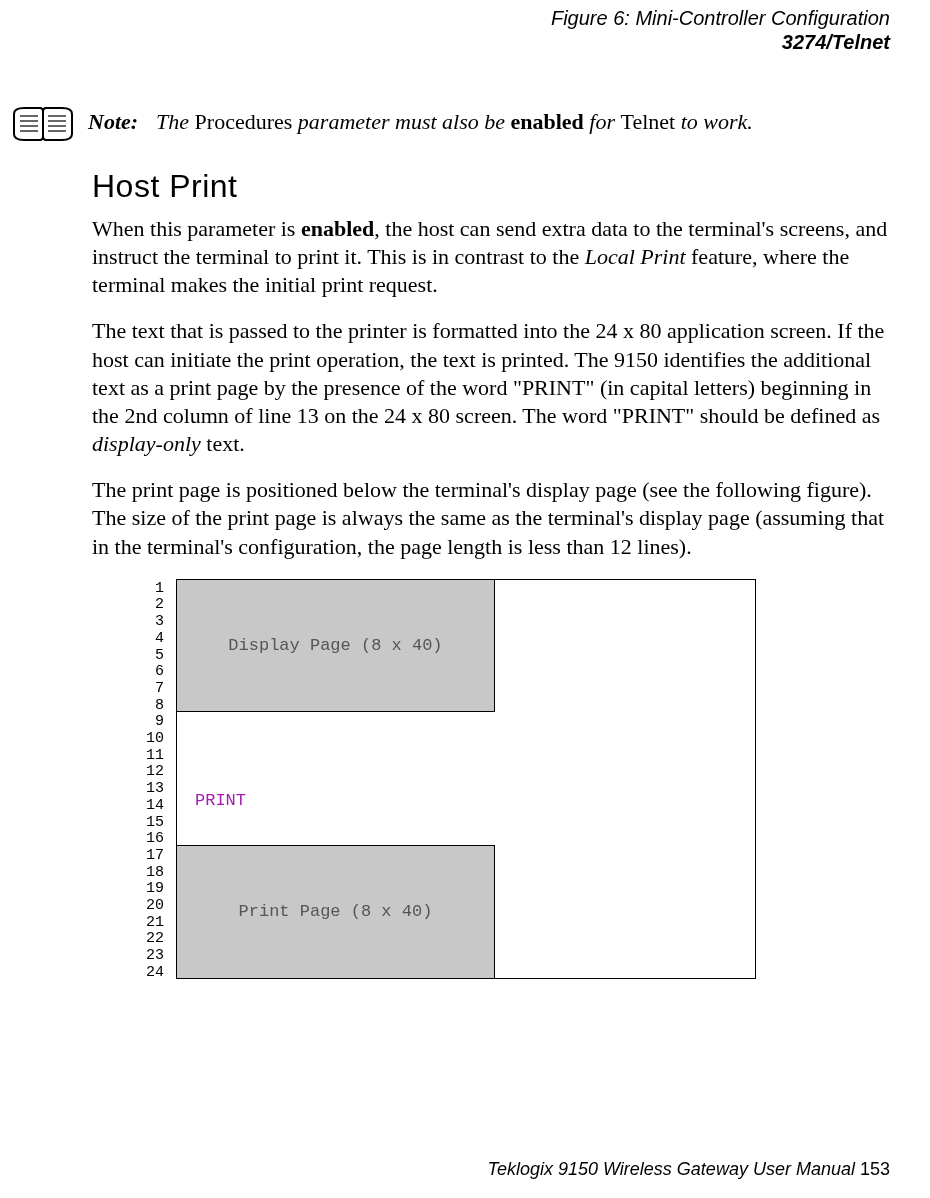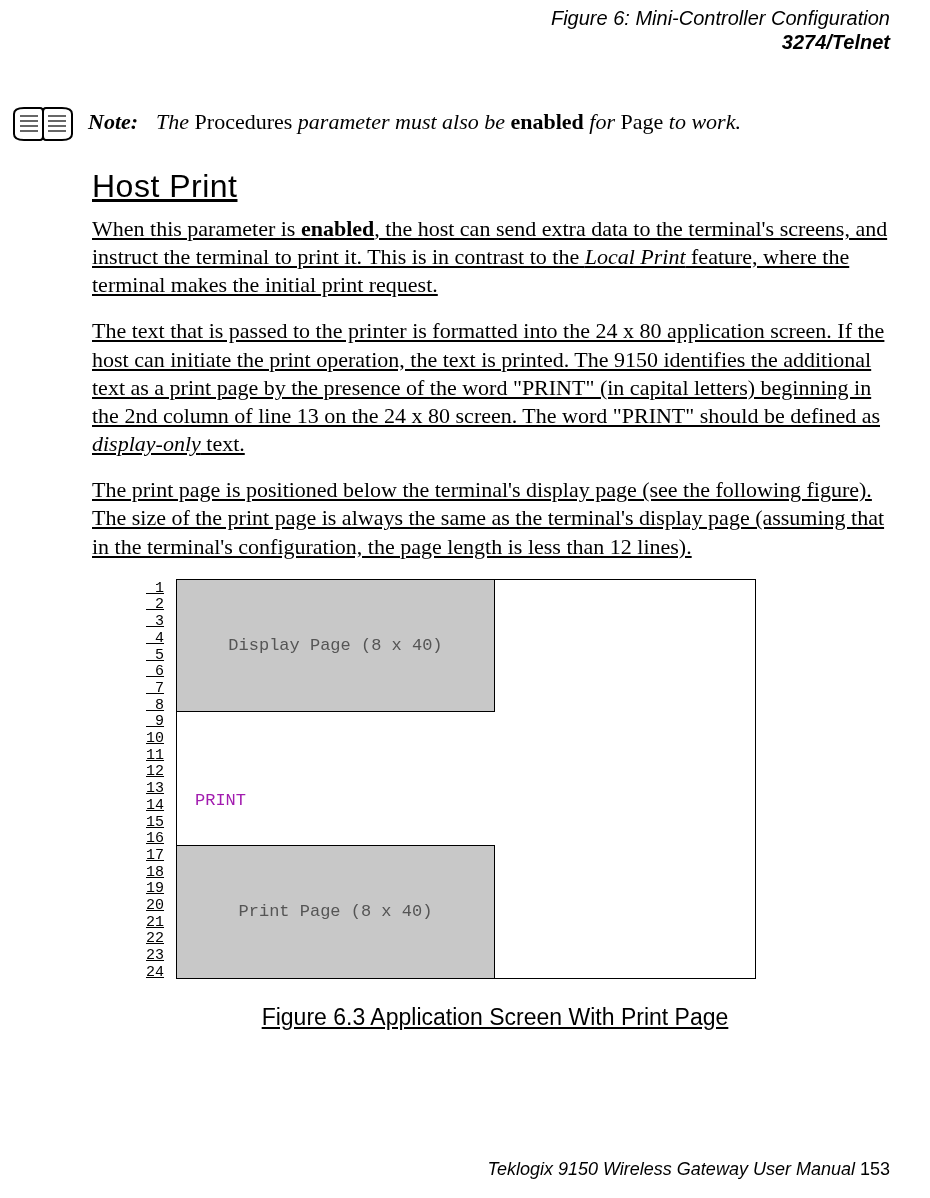--- a/index.html
+++ b/index.html
@@ -63,21 +63,20 @@
   }
   .bold { font-weight: bold; font-style: normal; }
   .em-normal { font-style: normal; text-align: center; }
 
   
   .body {
     position: absolute;
     top: 158px;
     left: 92px;
     right: 32px;
-    text-decoration: underline;
   }
   h2.section {
     font-family: Arial, Helvetica, sans-serif;
     font-weight: 300;
     font-size: 32px;
     margin: 10px 0 6px 0;
     letter-spacing: 0.5px;
   }
   p.para {
     font-size: 22px;
@@ -192,21 +191,21 @@
         <line x1="8" y1="17" x2="26" y2="17" stroke="#000" stroke-width="1.2"></line>
         <line x1="8" y1="22" x2="26" y2="22" stroke="#000" stroke-width="1.2"></line>
         <line x1="8" y1="27" x2="26" y2="27" stroke="#000" stroke-width="1.2"></line>
         <line x1="36" y1="12" x2="54" y2="12" stroke="#000" stroke-width="1.2"></line>
         <line x1="36" y1="17" x2="54" y2="17" stroke="#000" stroke-width="1.2"></line>
         <line x1="36" y1="22" x2="54" y2="22" stroke="#000" stroke-width="1.2"></line>
         <line x1="36" y1="27" x2="54" y2="27" stroke="#000" stroke-width="1.2"></line>
       </svg>
     </span>
     <span class="note-text">
-      <span class="note-label">Note:</span><span>The </span><span class="em-normal">Procedures</span><span> parameter must also be </span><span class="bold">enabled</span><span> for </span><span class="em-normal">Page</span><span> to work.</span>
+      <span class="note-label">Note:</span><span>The </span><span class="em-normal">Procedures</span><span> parameter must also be </span><span class="bold">enabled</span><span> for </span><span class="em-normal">Telnet</span><span> to work.</span>
     </span>
   </div>
 
   <div class="body">
     <h2 class="section">Host Print</h2>
 
     <p class="para">
       <span>When this parameter is </span><span class="b">enabled</span><span>, the host can send extra data to the terminal's screens, and instruct the terminal to print it. This is in contrast to the </span><span class="i">Local Print</span><span> feature, where the terminal makes the initial print request.</span>
     </p>
 
@@ -246,21 +245,20 @@
         <div class="screen-frame">
           <div class="display-page">
             <span>Display Page (8 x 40)</span>
           </div>
           <div class="print-word">PRINT</div>
           <div class="print-page">
             <span>Print Page (8 x 40)</span>
           </div>
         </div>
       </div>
-      <div class="fig-caption">Figure 6.3 Application Screen With Print Page</div>
     </div>
   </div>
 
   <div class="footer">
     <span>Teklogix 9150 Wireless Gateway User Manual</span>
     <span class="pageno">153</span>
   </div>
 
 </div>
 

